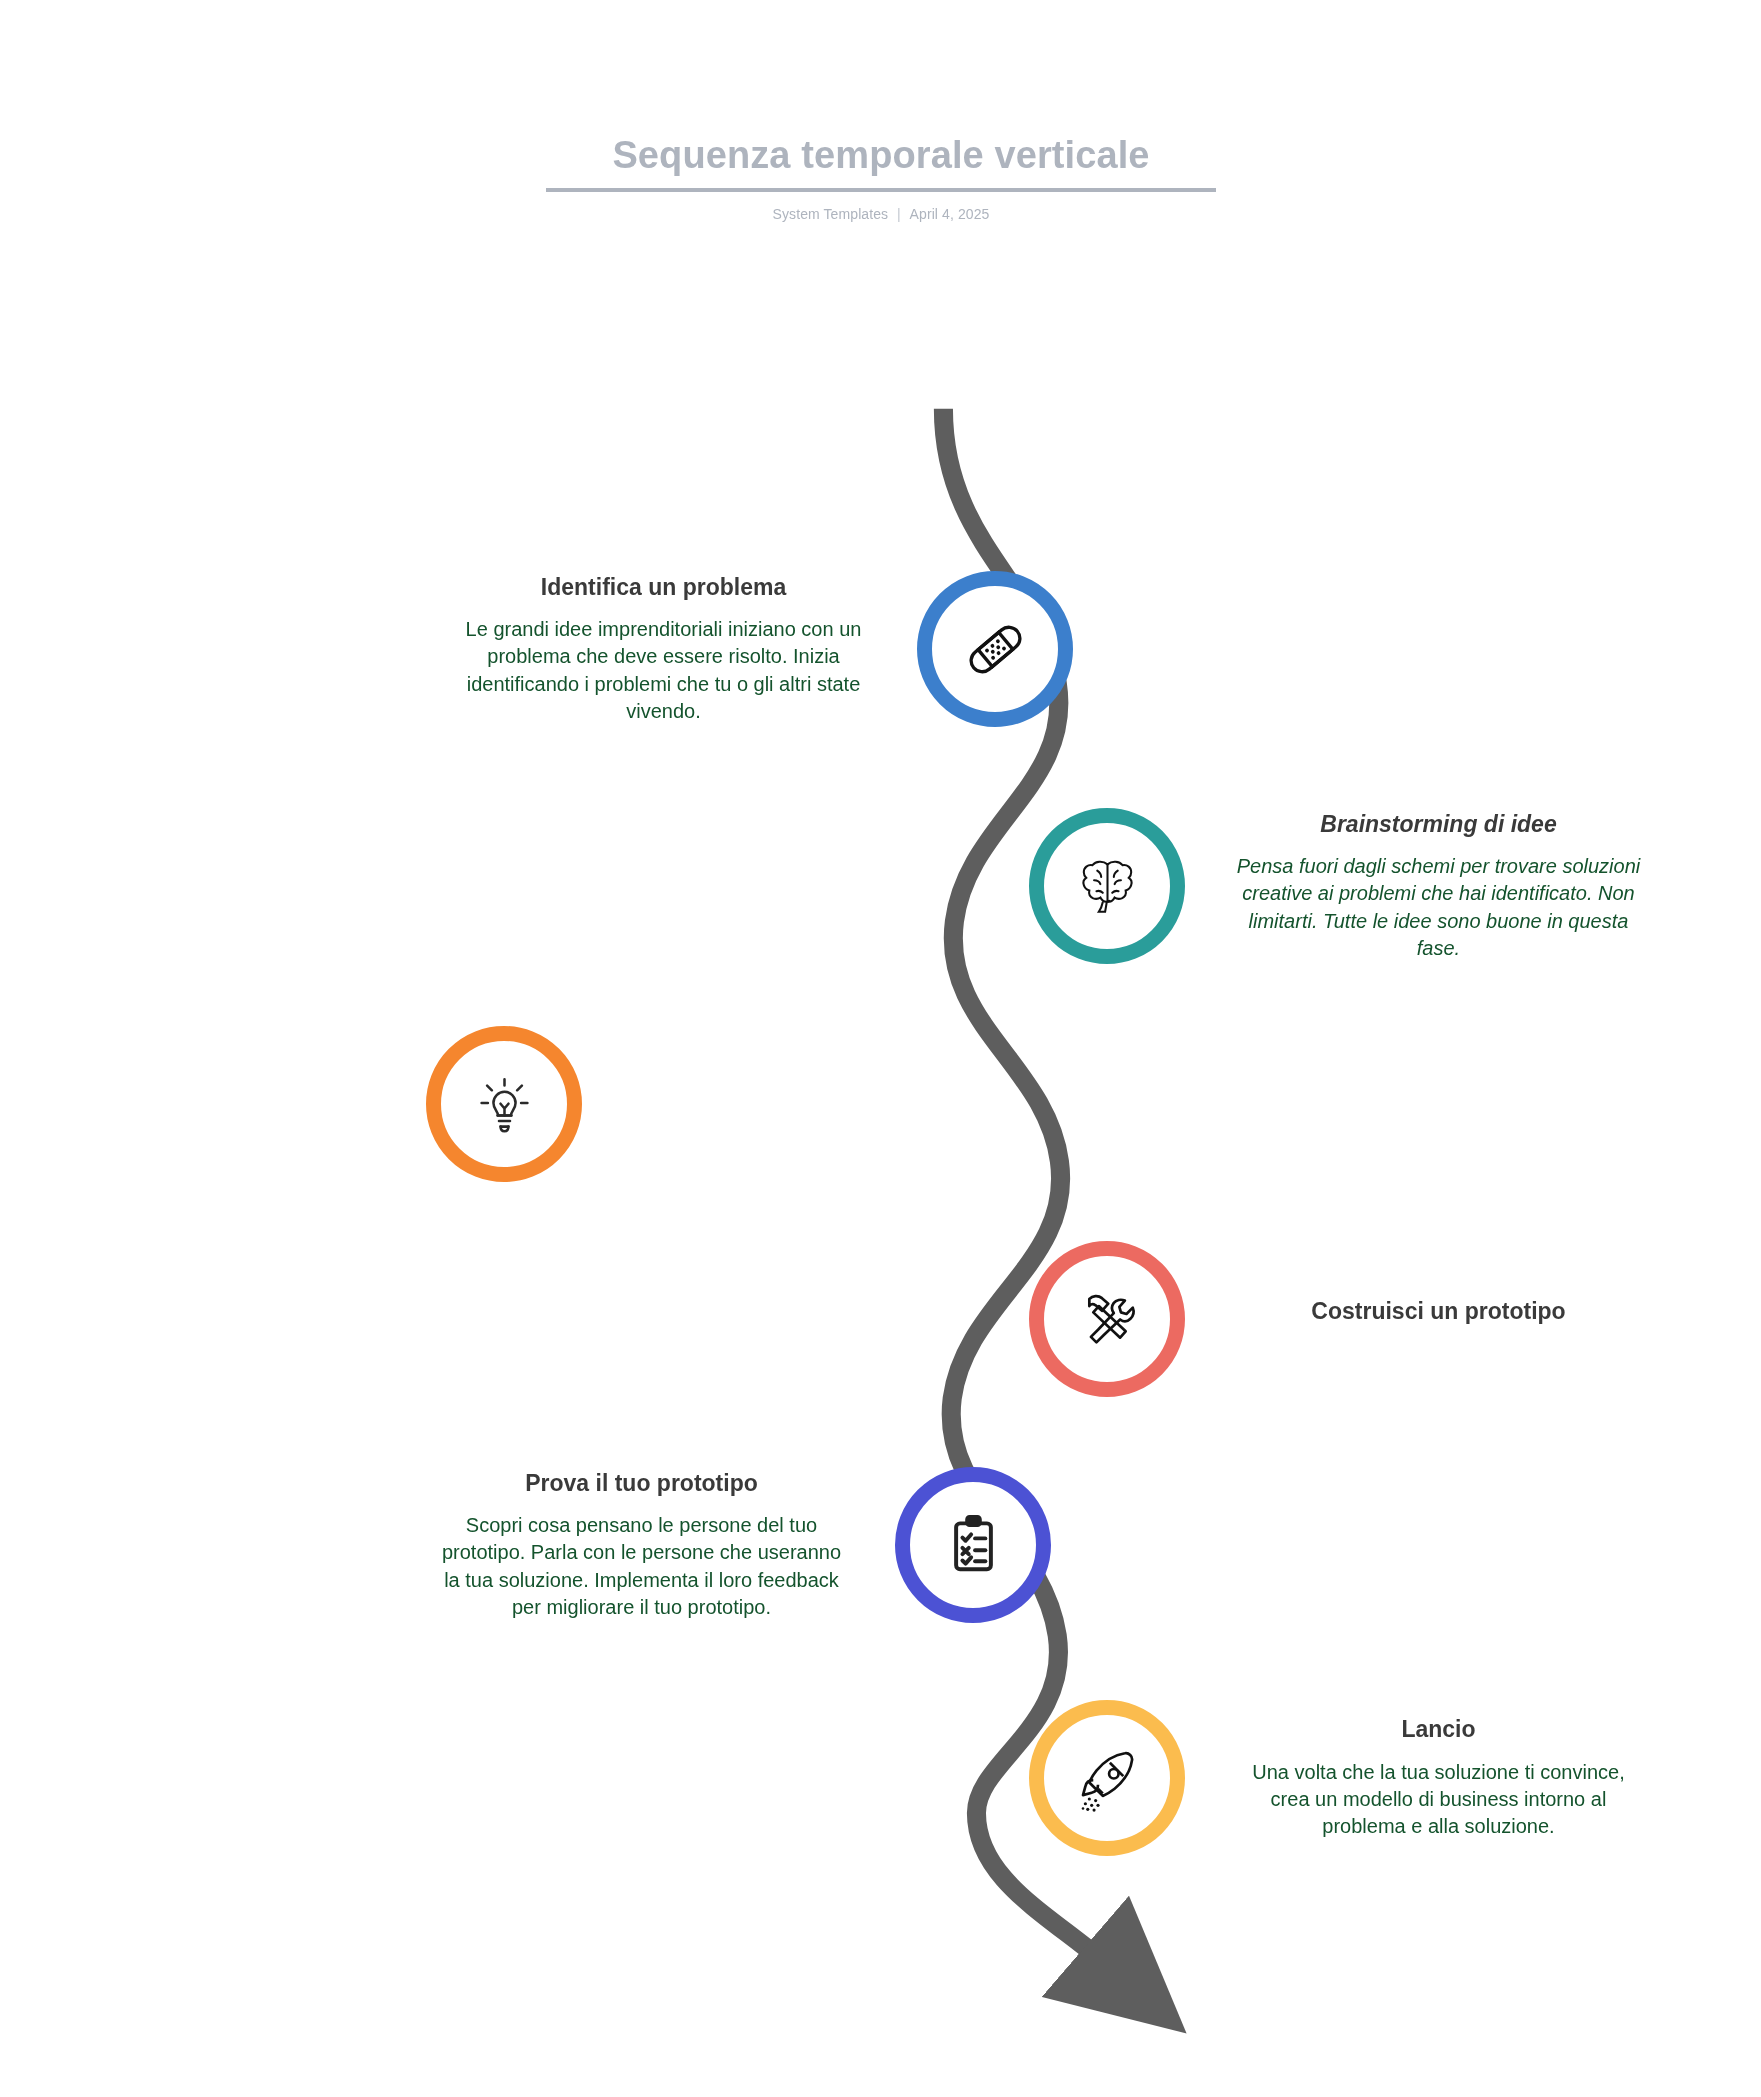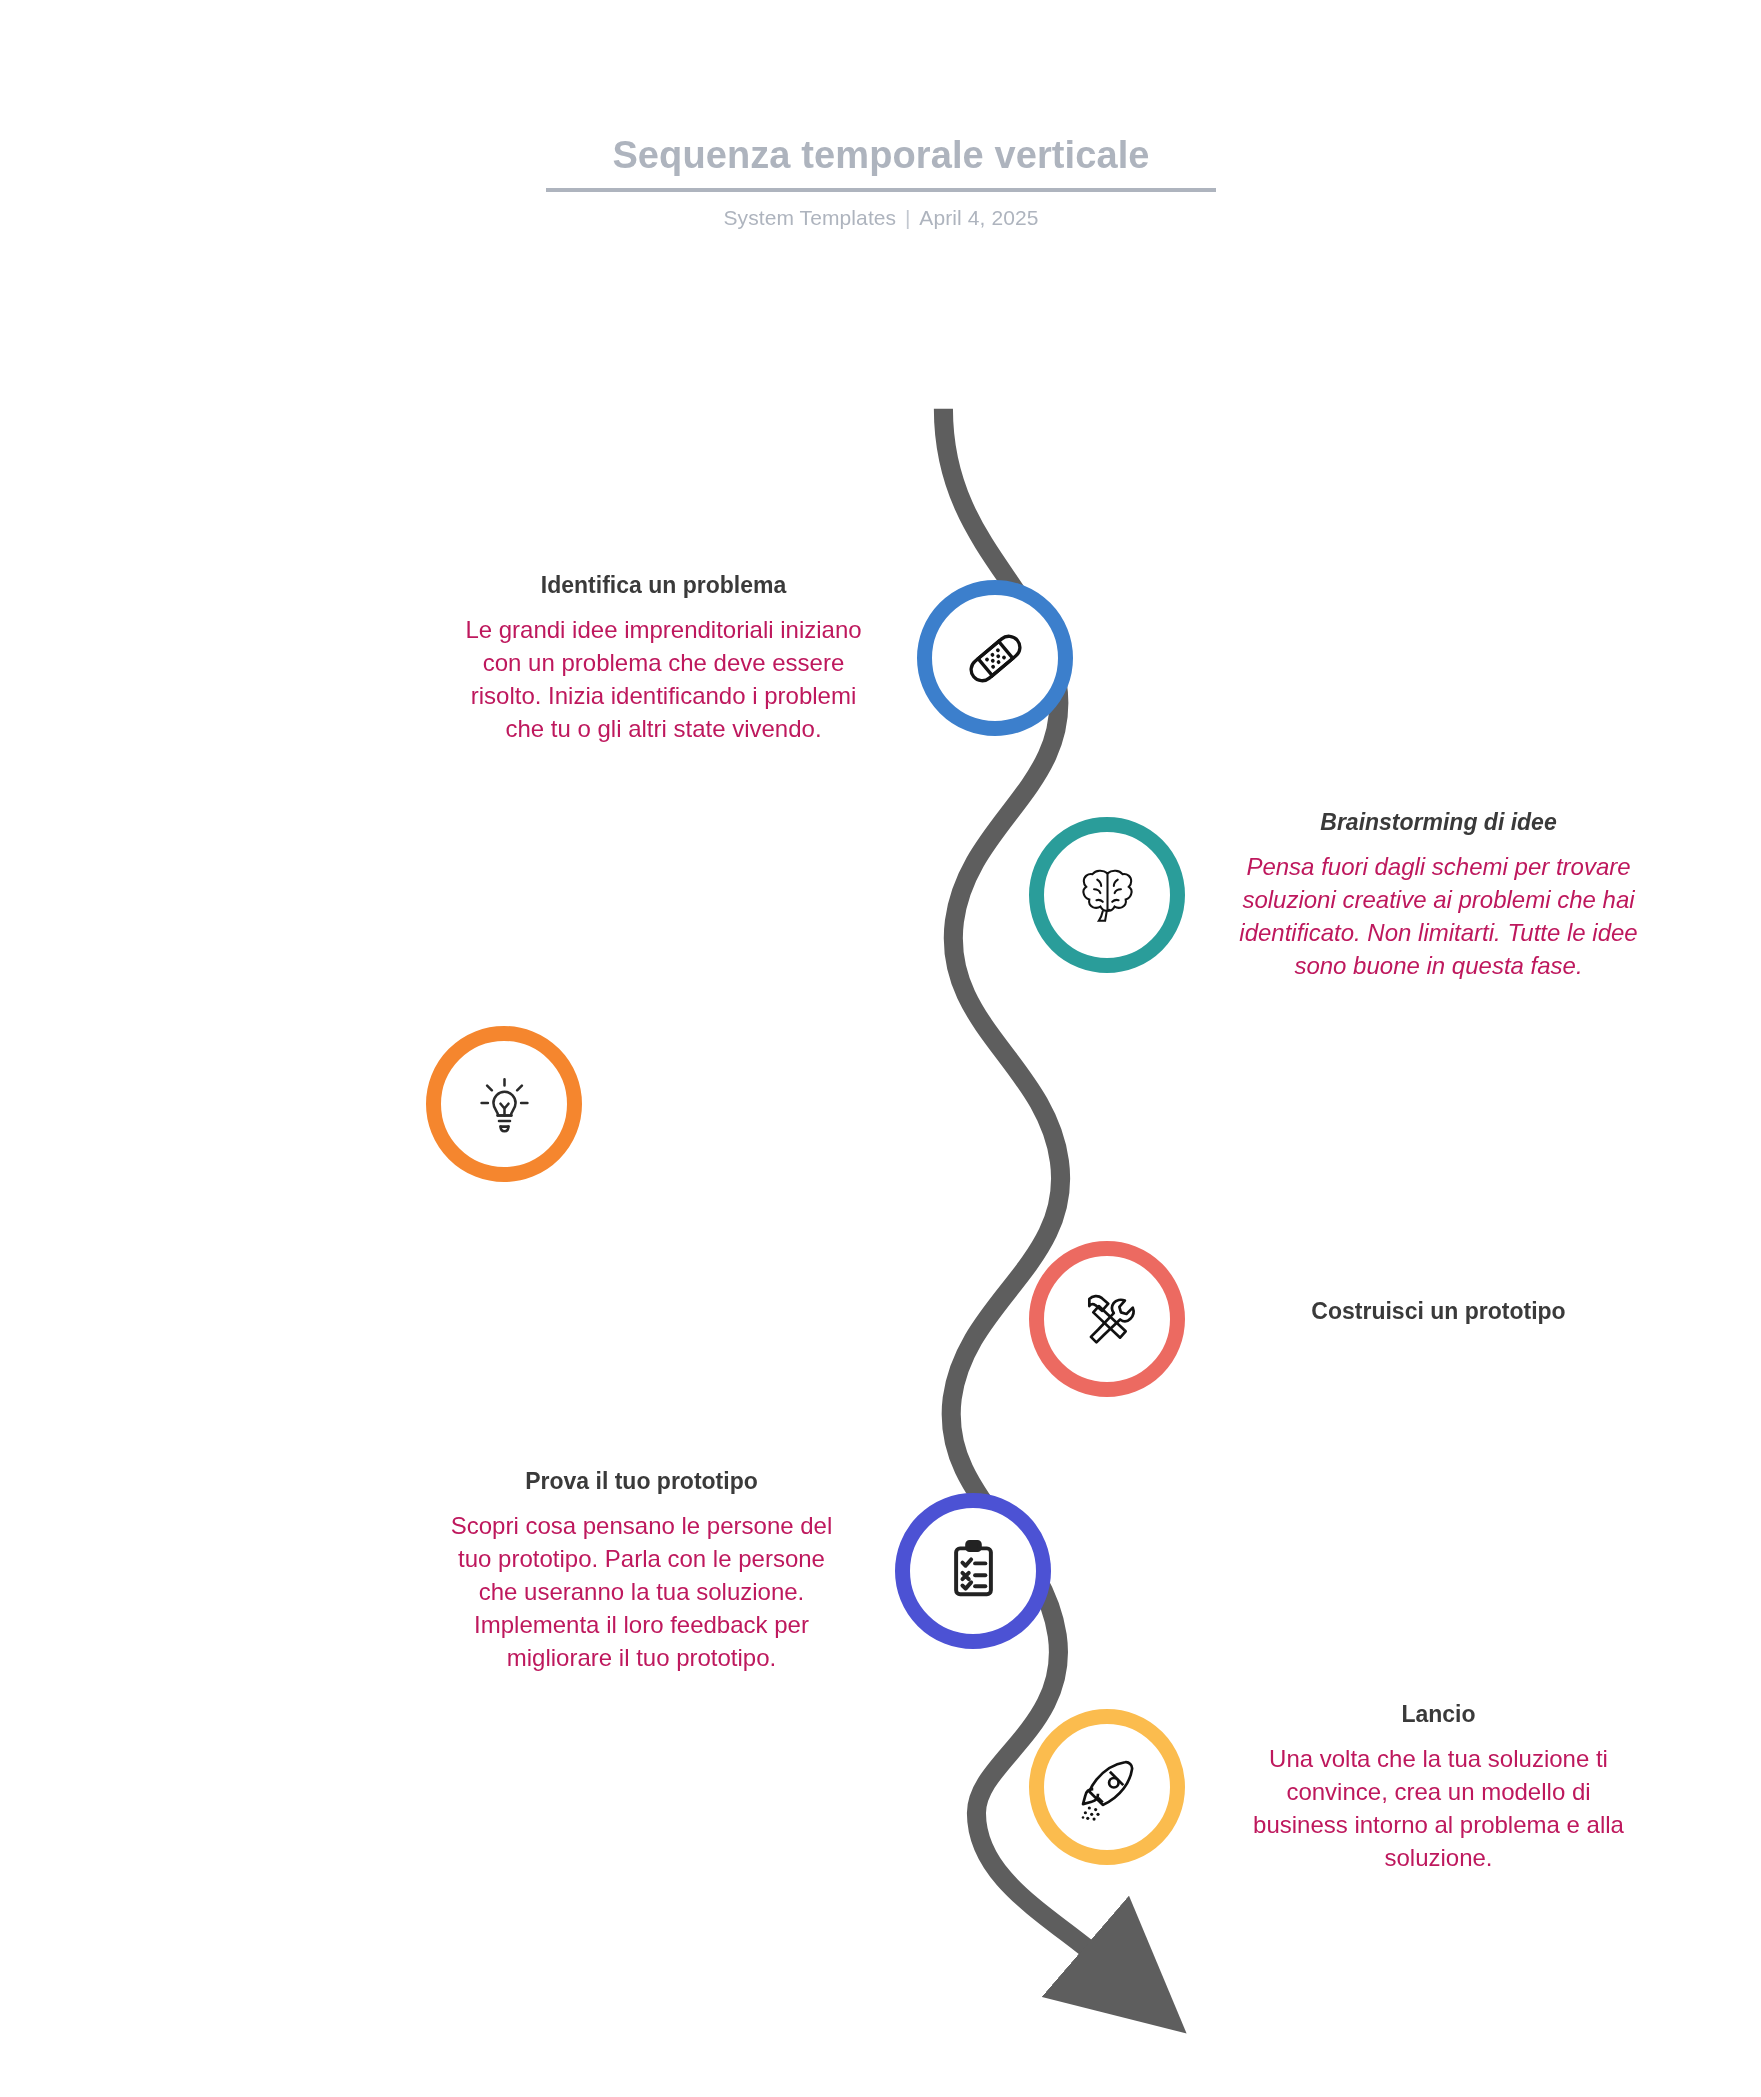--- a/index.html
+++ b/index.html
@@ -38,21 +38,21 @@
 
   #title-rule {
     width: 670px;
     height: 3.7px;
     background: #AEB4BE;
     margin: 11.7px auto 0 auto;
   }
 
   #subtitle {
     margin-top: 14px;
-    font-size: 21px;
+    font-size: 14px;
     color: #AEB4BE;
     letter-spacing: 0.1px;
     white-space: nowrap;
   }
 
   #subtitle .sep {
     display: inline-block;
     margin: 0 8.8px;
     color: #C3C8D0;
   }
@@ -87,22 +87,22 @@
 
   .step-title {
     font-size: 23px;
     font-weight: bold;
     color: #3A3A3A;
     line-height: 1.25;
     margin-bottom: 14.7px;
   }
 
   .step-desc {
-    font-size: 24px;
-    color: #be185d;
+    font-size: 20px;
+    color: #14532d;
     line-height: 1.37;
   }
 
   .step-badge {
     position: relative;
     width: 156px;
     height: 156px;
     flex: 0 0 156px;
     border-radius: 50%;
     border-style: solid;

